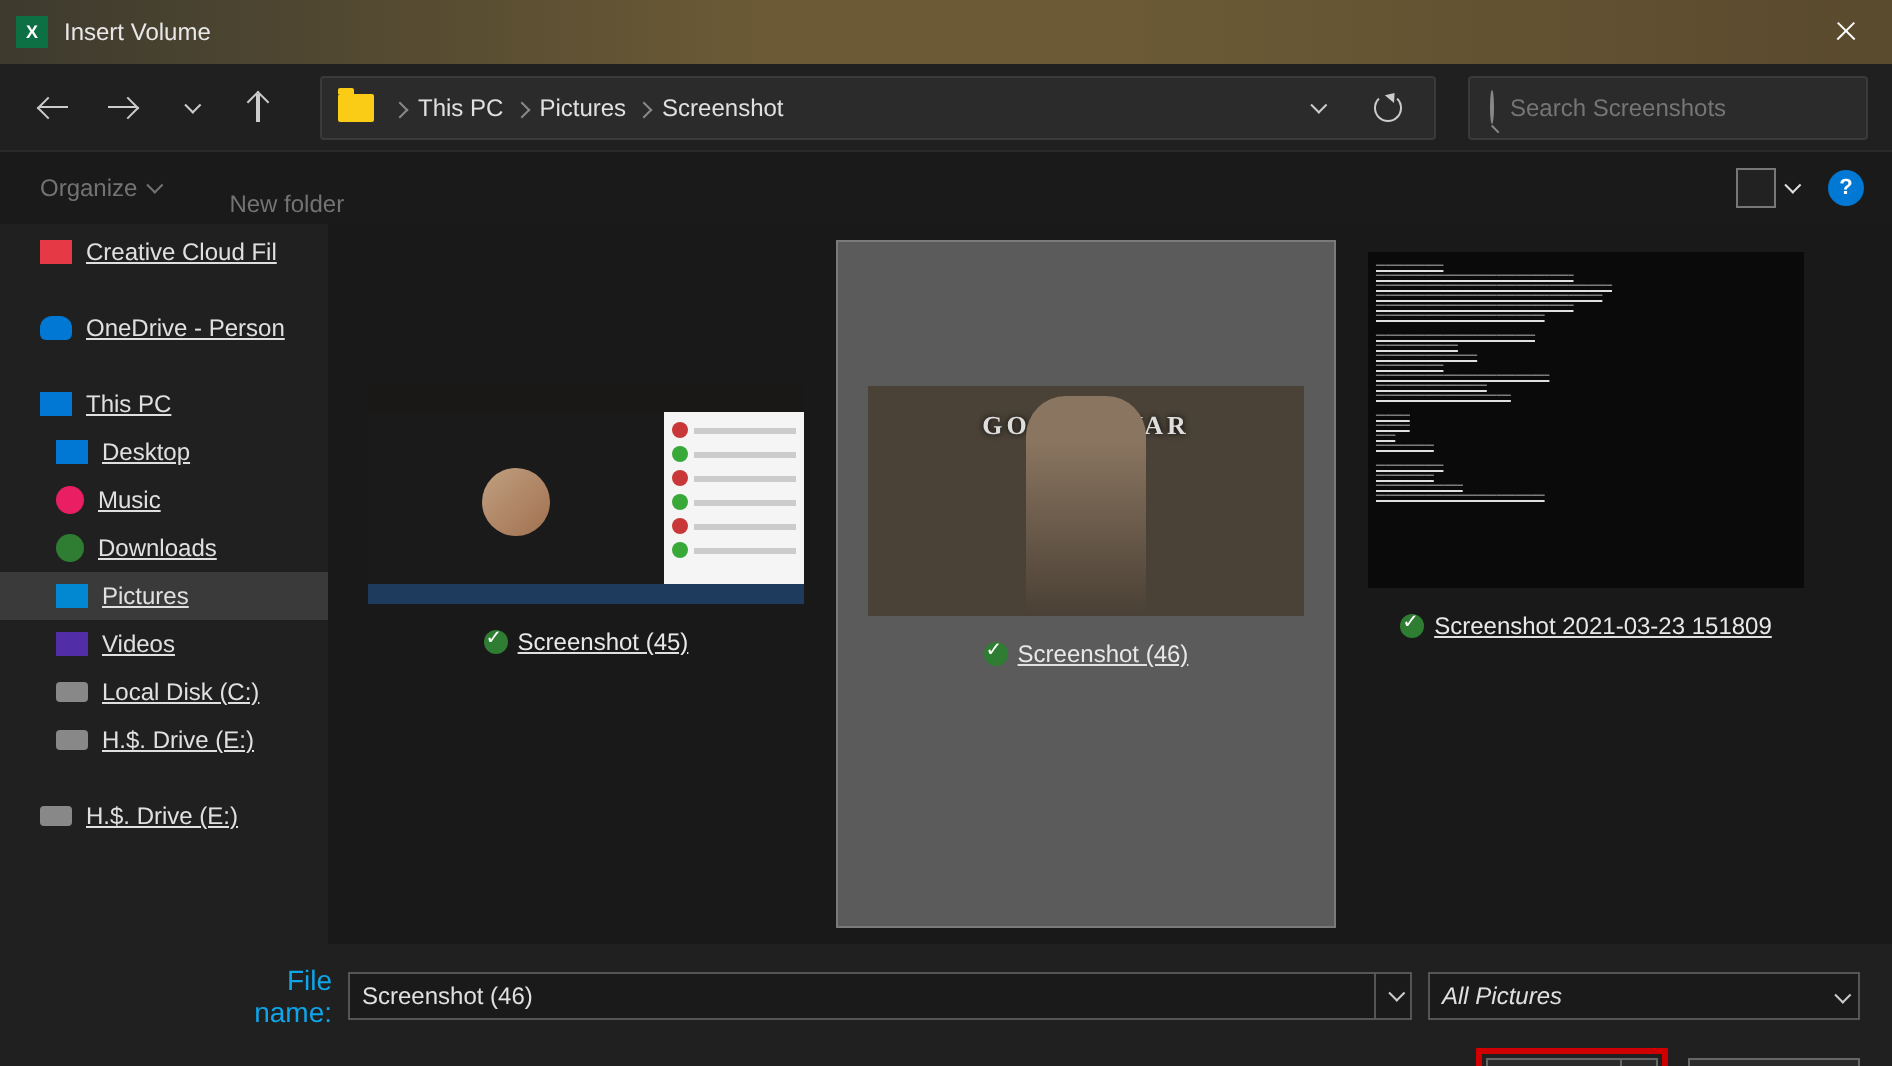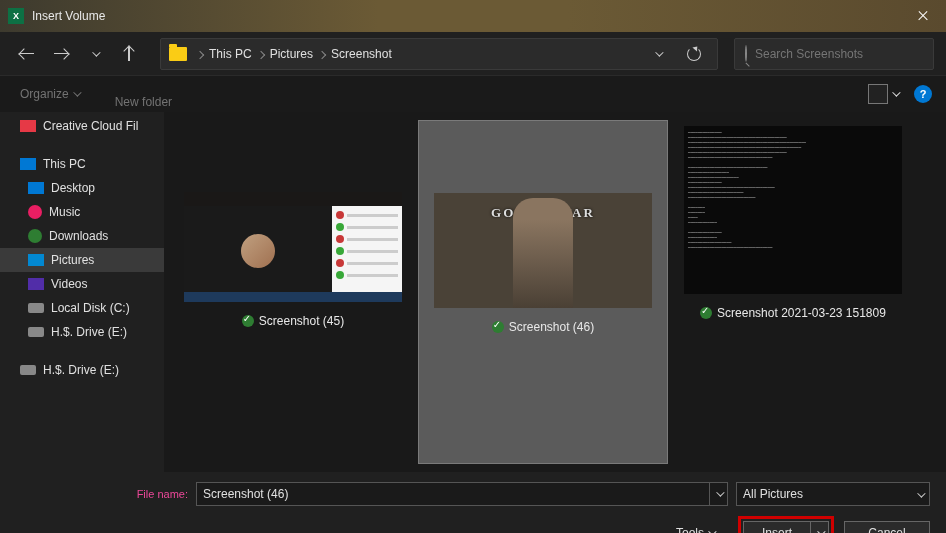--- a/index.html
+++ b/index.html
@@ -23,21 +23,21 @@
 .searchbox .search-icon { color: #888; margin-right: 8px; }
 
 .toolbar { height: 36px; display: flex; align-items: center; padding: 0 14px; }
 .toolbar .tool-btn { display: flex; align-items: center; gap: 4px; font-size: 12px; color: #737373; padding: 4px 6px; cursor: pointer; }
 .toolbar .tool-btn.new { margin-left: 24px; margin-top: 16px; }
 .toolbar .right-tools { margin-left: auto; display: flex; align-items: center; gap: 8px; }
 .toolbar .view-icon { width: 20px; height: 20px; border: 1px solid #777; background: #222; }
 .toolbar .preview-icon { width: 20px; height: 14px; background: #0078d4; }
 .toolbar .help-icon { width: 18px; height: 18px; border-radius: 50%; background: #0078d4; color: #fff; font-size: 11px; display: flex; align-items: center; justify-content: center; font-weight: bold; }
 
-.main { display: flex; height: 360px; }
+.main { display: flex; height: 360px; text-decoration: underline; }
 .sidebar { width: 164px; background: #202020; overflow-y: auto; padding-top: 2px; }
 .side-item { display: flex; align-items: center; height: 24px; padding-left: 28px; font-size: 12px; color: #e0e0e0; cursor: pointer; gap: 7px; white-space: nowrap; overflow: hidden; }
 .side-item.selected { background: #3a3a3a; }
 .side-item.root { padding-left: 20px; }
 .side-item.vol { padding-left: 20px; margin-top: 14px; }
 .side-icon { width: 16px; height: 12px; flex-shrink: 0; }
 .side-icon.cc { background: #e63946; }
 .side-icon.onedrive { width: 16px; height: 12px; background: #0078d4; border-radius: 6px 6px 3px 3px; }
 .side-icon.pc { width: 16px; height: 12px; background: #0078d4; }
 .side-icon.desktop { background: #0078d4; }
@@ -66,25 +66,25 @@
 .taskbar { position: absolute; bottom:0; left:0; right:0; height: 10px; background: #1e3a5c; }
 .gow-logo { position: absolute; top: 12px; left: 50%; transform: translateX(-50%); color: #ddd; font-size: 13px; font-weight: bold; font-family: Georgia, serif; letter-spacing: 2px; text-shadow: 0 0 3px #000; }
 .gow-logo .o { color: #b02020; }
 .kratos { position: absolute; bottom: 0; left: 50%; transform: translateX(-50%); width: 60px; height: 110px; background: linear-gradient(to bottom, #8a7560 20%, #4a4035); border-radius: 20px 20px 0 0; }
 .thumb-label { display: flex; align-items: center; gap: 5px; font-size: 12px; color: #e8e8e8; }
 .sync-icon { width: 12px; height: 12px; background: #2e7d32; border-radius: 50%; position: relative; }
 .sync-icon::after { content: '✓'; position: absolute; top: -2px; left: 1px; font-size: 10px; color: #fff; }
 
 .footer { background: #202020; padding: 10px 16px 12px; }
 .file-row { display: flex; align-items: center; gap: 8px; margin-bottom: 10px; justify-content: flex-end; }
-.file-label { font-size: 11px; color: #ec4899; width: 60px; text-align: right; }
+.file-label { font-size: 14px; color: #0ea5e9; width: 60px; text-align: right; }
 .file-input { flex: 1; max-width: 532px; height: 24px; background: #1a1a1a; border: 1px solid #555; display: flex; align-items: center; }
 .file-input input { flex: 1; background: transparent; border: none; color: #e0e0e0; font-size: 12px; padding: 0 6px; outline: none; }
 .file-input .dd { width: 18px; height: 22px; border-left: 1px solid #555; display: flex; align-items: center; justify-content: center; color: #ccc; }
-.filter-select { width: 194px; height: 24px; background: #1a1a1a; border: 1px solid #555; display: flex; align-items: center; padding: 0 6px; font-size: 12px; cursor: pointer; }
+.filter-select { width: 216px; height: 24px; background: #1a1a1a; border: 1px solid #555; display: flex; align-items: center; padding: 0 6px; font-size: 12px; cursor: pointer; font-style: italic; }
 .filter-select .dd { margin-left: auto; color: #ccc; }
 .btn-row { display: flex; align-items: center; justify-content: flex-end; gap: 10px; }
 .tools-link { font-size: 12px; color: #e0e0e0; cursor: pointer; display: flex; align-items: center; gap: 4px; margin-right: 14px; }
 .insert-wrap { border: 3px solid #d00000; padding: 2px; }
 .btn { width: 86px; height: 24px; background: #2b2b2b; border: 1px solid #666; font-size: 12px; color: #e0e0e0; display: flex; align-items: center; justify-content: center; cursor: pointer; }
 .btn.split { position: relative; padding-right: 18px; }
 .btn.split .dd { position: absolute; right: 0; top: 0; bottom: 0; width: 18px; border-left: 1px solid #666; display: flex; align-items: center; justify-content: center; }
 
 .chev { display: inline-block; width: 6px; height: 6px; border-right: 1.5px solid currentColor; border-bottom: 1.5px solid currentColor; }
 .chev.down { transform: rotate(45deg) translateY(-2px); }
@@ -168,20 +168,24 @@
   </div>
 </div>
 
 <div class="main">
   <div class="sidebar">
     <div class="side-item root">
         <span class="side-icon cc"></span>
         <span>Creative Cloud Fil</span>
       </div>
     <div class="side-item root" style="margin-top:14px">
+        <span class="side-icon onedrive"></span>
+        <span>OneDrive - Person</span>
+      </div>
+    <div class="side-item root" style="margin-top:14px">
         <span class="side-icon pc"></span>
         <span>This PC</span>
       </div>
     <div class="side-item">
         <span class="side-icon desktop"></span>
         <span>Desktop</span>
       </div>
     <div class="side-item">
         <span class="side-icon music"></span>
         <span>Music</span>

